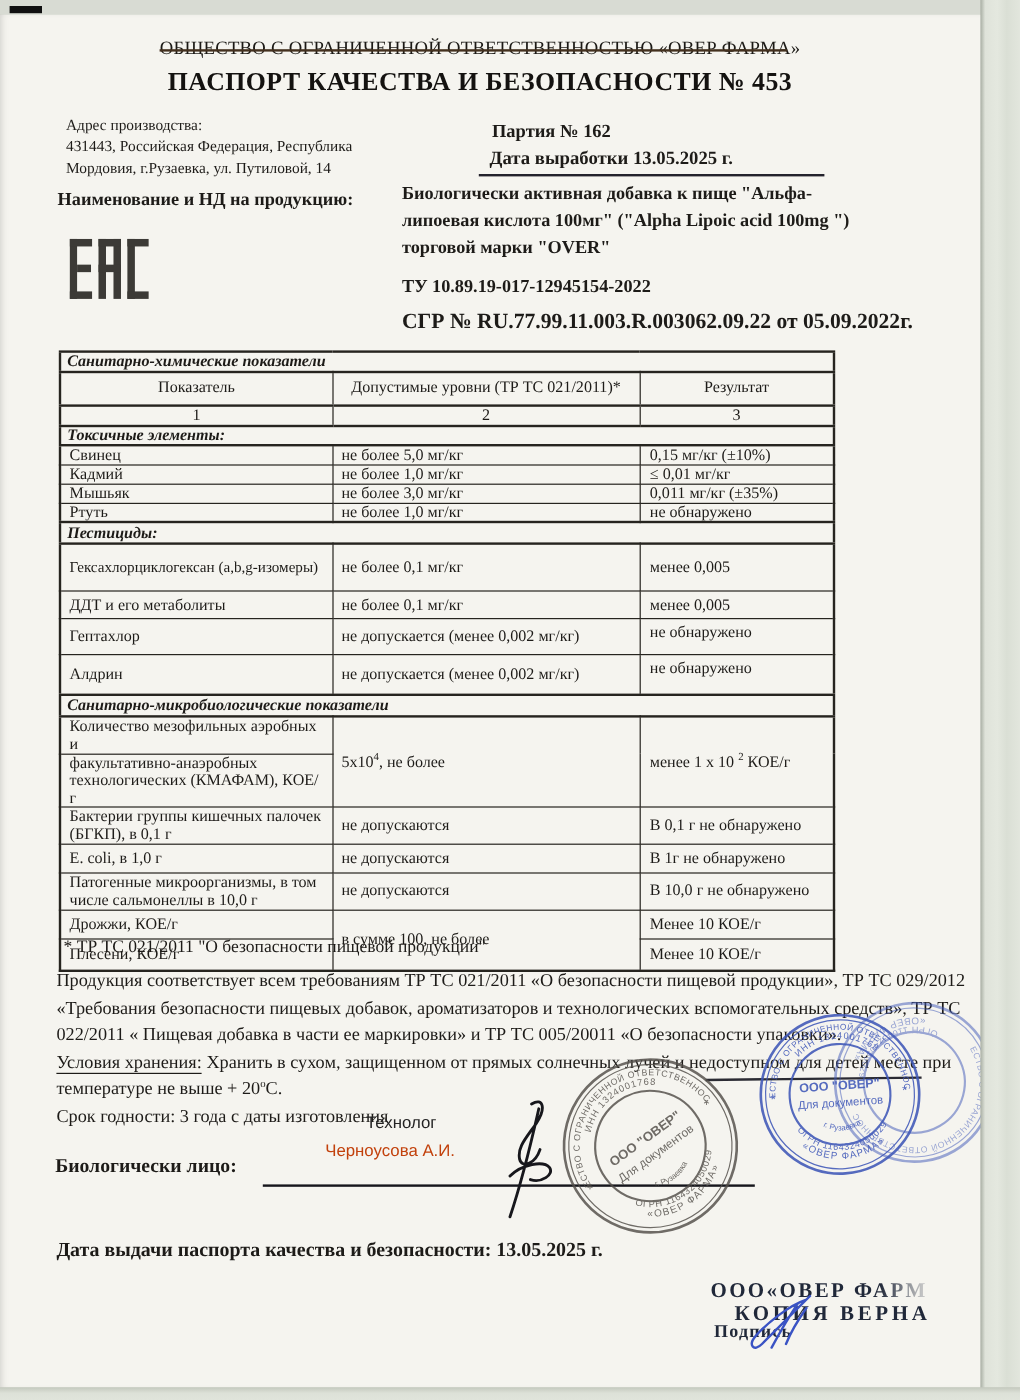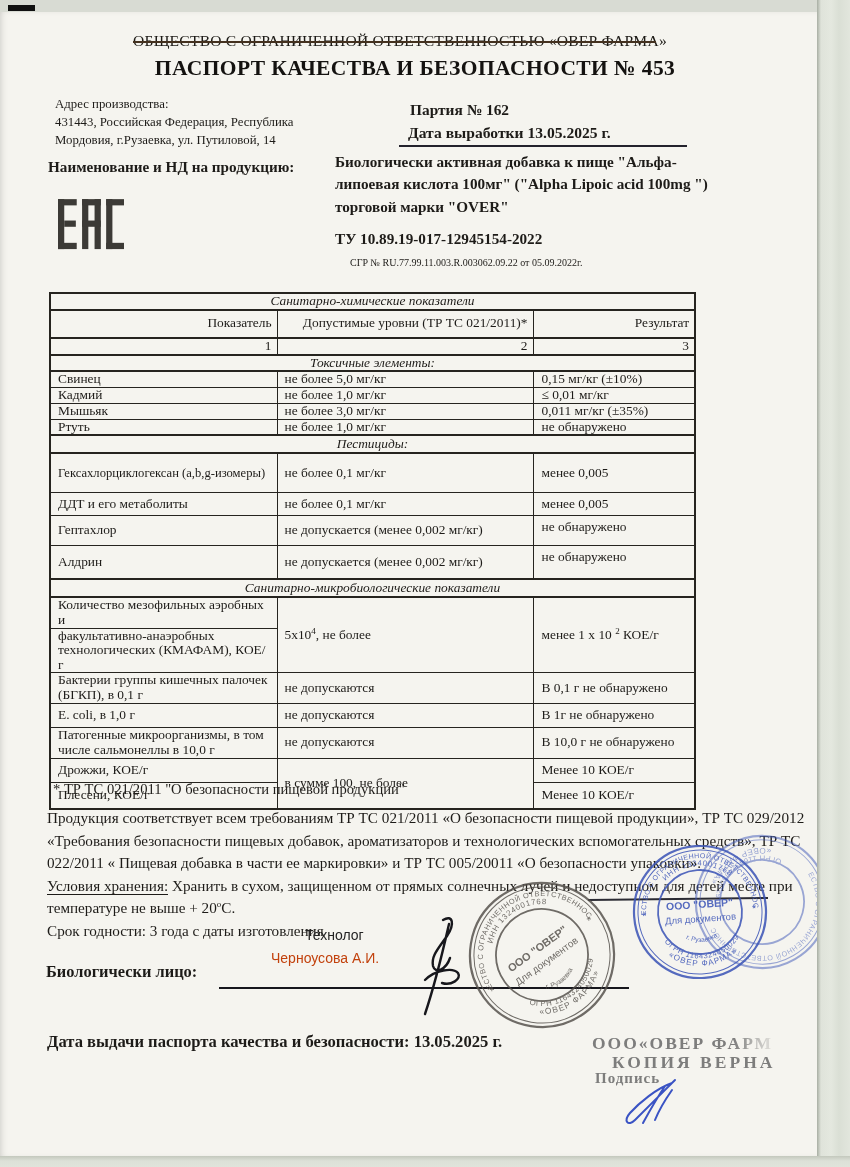--- a/index.html
+++ b/index.html
@@ -10,37 +10,37 @@
   .abs{position:absolute;z-index:2;}
   .strip-top{position:absolute;left:0;top:0;width:100%;height:12px;background:#d8dbd3;z-index:6;}
   .strip-right{position:absolute;right:0;top:0;width:33px;height:100%;z-index:6;
                background:linear-gradient(90deg,#a8aea3 0px,#dfe3da 4px,#e4e8df 14px,#dadfd5 22px,#e2e6dd 100%);}
   .strip-bottom{position:absolute;left:0;bottom:0;width:100%;height:11px;z-index:6;
                background:linear-gradient(180deg,#c3c8bd 0px,#dde1d8 5px,#e0e4db 100%);}
   .scan-dash{position:absolute;left:8px;top:5px;width:27px;height:6px;background:#101010;z-index:7;}
 
   .company{left:0;top:20px;width:800px;text-align:center;font-size:15.6px;letter-spacing:.2px;color:#1b1915;margin-top:12px;}
   .company-underline{left:133px;top:41px;width:523px;height:2.4px;background:#44311f;}
-  .doc-title{left:0;top:56px;width:800px;text-align:center;font-size:21.5px;font-weight:bold;letter-spacing:.4px;color:#141210;padding-left:15px;}
+  .doc-title{left:0;top:56px;width:800px;text-align:center;font-size:21.5px;font-weight:bold;letter-spacing:.4px;color:#141210;}
   .addr{left:55px;font-size:12.8px;line-height:18px;}
   .batch{left:410px;top:101px;font-size:15.4px;font-weight:bold;}
   .prod-date{left:408px;top:124px;font-size:15.6px;font-weight:bold;}
   .date-underline{left:399px;top:145px;width:288px;height:2.2px;background:#23222c;}
   .name-label{left:48px;top:158px;font-size:15.2px;font-weight:bold;}
   .name-value{left:335px;top:151px;width:420px;font-size:15.2px;font-weight:bold;line-height:22.3px;}
   .tu{left:335px;top:230px;font-size:15.2px;font-weight:bold;}
-  .sgr{left:335px;top:257px;font-size:10px;font-weight:normal;margin-left:15px;}
+  .sgr{left:335px;top:257px;font-size:18px;font-weight:bold;}
   .eac{left:58px;top:197px;}
 
   .qtable{position:absolute;left:49px;top:292px;width:645px;z-index:2;border-collapse:collapse;
           table-layout:fixed;font-size:13.4px;border:2.4px solid #26241f;}
   .qtable td{border:1.5px solid #26241f;padding:0 5px;line-height:14.6px;vertical-align:middle;overflow:hidden;}
   .qtable tr.thick td{border-top-width:2.3px;border-bottom-width:2.3px;}
-  .qtable .sec{text-align:center;font-weight:normal;font-style:italic;}
-  .qtable .head td,.qtable .nums td{text-align:right;}
+  .qtable .sec{text-align:left;font-weight:bold;font-style:italic;}
+  .qtable .head td,.qtable .nums td{text-align:center;}
   .qtable .c1{padding-left:7px;}
   .qtable .c3{padding-left:8px;}
   .qtable .tight{white-space:nowrap;font-size:12.6px;}
   .qtable .vtop{vertical-align:top;padding-top:4px;}
   .sup{vertical-align:super;font-size:9px;line-height:0;}
   .footnote{left:53px;top:781px;font-size:14.6px;}
 
   .para{left:47px;top:809px;font-size:15.2px;}
   .para div{height:22.6px;white-space:nowrap;}
   .u{border-bottom:1.4px solid #1d1b18;}
@@ -52,21 +52,21 @@
   .resp-underline{left:219px;top:987px;width:410px;height:1.8px;background:#16161c;}
   .issue-line{left:47px;top:1032px;font-size:16.6px;font-weight:bold;}
 
   .stamp{position:absolute;}
   .stamp-dark{left:454px;top:867px;transform:rotate(-36deg);opacity:.82;z-index:4;}
   .stamp-blue{left:620px;top:832px;transform:rotate(-4deg);opacity:.88;z-index:4;}
   .stamp-ghost{left:682px;top:822px;transform:rotate(150deg);opacity:.5;z-index:3;}
   .sig-black{left:383px;top:912px;z-index:3;}
   .sig-blue{left:615px;top:1076px;z-index:4;}
 
-  .copy-line{font-weight:bold;font-family:"Liberation Serif",serif;color:#737373;z-index:4;opacity:.92;}
+  .copy-line{font-weight:bold;font-family:"Liberation Serif",serif;color:#0f172a;z-index:4;opacity:.92;margin-top:32px;}
   .copy1{left:592px;top:1033px;font-size:17.5px;letter-spacing:2px;
          -webkit-mask-image:linear-gradient(90deg,#000 78%,rgba(0,0,0,.25) 97%);
          mask-image:linear-gradient(90deg,#000 78%,rgba(0,0,0,.25) 97%);}
   .copy2{left:612px;top:1052px;font-size:17.5px;letter-spacing:3px;}
   .copy3{left:595px;top:1070px;font-size:15px;letter-spacing:1px;}
 </style>
 </head>
 <body>
 
 <div class="screen">

